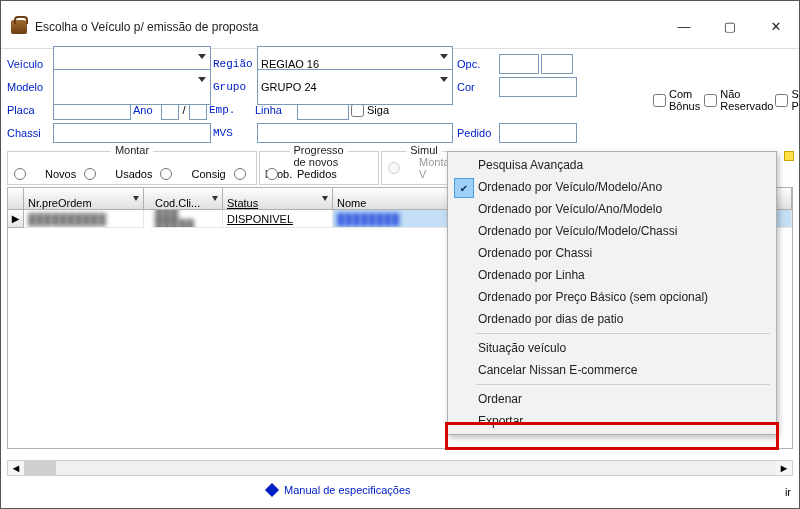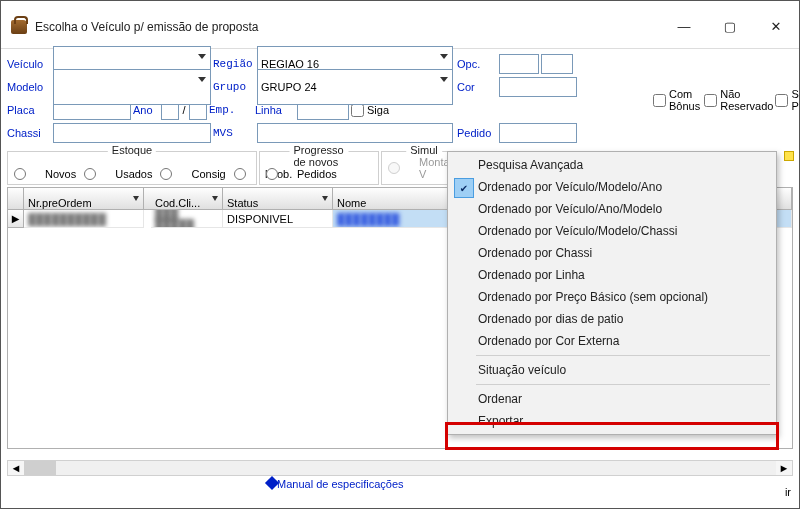--- a/index.html
+++ b/index.html
@@ -39,32 +39,32 @@
 
   .midbar-right{ flex:1; position:relative; }
 
   .grid { margin:2px 6px 0 6px; border:1px solid #b0b0b0; position:relative; height:262px;}
   .ghead{ display:flex; background:linear-gradient(#fefefe,#e0e0e0); height:22px; border-bottom:1px solid #b0b0b0;}
   .gcol{ border-right:1px solid #b0b0b0; display:flex; align-items:flex-end; padding:0 4px; font-size:11px; position:relative;}
   .gcol .arrow{ position:absolute; right:4px; top:8px; border-left:3px solid transparent; border-right:3px solid transparent; border-top:5px solid #333; }
   .gindicator{ width:16px; background:linear-gradient(#fefefe,#e0e0e0); border-right:1px solid #b0b0b0;}
   .grow{ display:flex; height:18px; }
   .gcell{ border-right:1px solid #e6e6e6; border-bottom:1px solid #e6e6e6; padding:1px 4px; font-size:11px; display:flex; align-items:center; overflow:hidden;}
-  .w16{width:16px;} .w120{width:120px;} .w72{width:72px;margin-left:7px;} .w110{width:110px;} .wrest{flex:1;}
+  .w16{width:16px;} .w120{width:120px;} .w72{width:72px;margin-left:7px;} .w110{width:110px;text-decoration:underline;} .wrest{flex:1;}
   .rowind{ width:16px; background:linear-gradient(#fefefe,#e6e6e6); border-right:1px solid #b0b0b0; border-bottom:1px solid #b0b0b0; display:flex;align-items:center;justify-content:center;font-size:10px;}
   .blur { color: transparent; text-shadow: 0 0 4px rgba(0,0,0,0.5);}
   .blur-blue { color: transparent; text-shadow: 0 0 4px rgba(30,70,220,0.8);}
   .selcell{ background:#c3def5; }
 
   .hscroll{ position:absolute; left:6px; right:6px; bottom:32px; height:16px; background:#f0f0f0; border:1px solid #d0d0d0; display:flex;}
   .hscroll .btn{ width:16px; display:flex;align-items:center;justify-content:center; background:#f6f6f6;}
   .hscroll .thumb{ width:32px; background:#cfcfcf; }
   .hscroll .track{ flex:1; }
 
-  .footer { position:absolute; bottom:6px; left:6px; right:6px; height:24px; display:flex; align-items:flex-start; gap:0; padding-left:260px;}
+  .footer { position:absolute; bottom:6px; left:6px; right:6px; height:24px; display:flex; align-items:center; gap:7px; padding-left:260px;}
   .diamond{ width:10px;height:10px; background:#0020c8; transform:rotate(45deg);}
   .flink{ color:#0020c8; }
 
   .rightgutter{ position:absolute; top:150px; right:3px; width:12px; height:300px; }
   .rightgutter .yel{ width:10px;height:10px;background:#ffe24a;border:1px solid #cca800; margin-bottom:240px;}
 
   .context-menu { position:absolute; top:150px; left:446px; width:330px; background:#f2f2f2; border:1px solid #b0b0b0; box-shadow:2px 3px 6px rgba(0,0,0,0.25); padding:2px 0; z-index:50;}
   .mitem{ height:22px; display:flex; align-items:center; padding: 0 10px 0 30px; font-size:12px; color:#222; position:relative;}
   .mitem.checked::before{ content:"✔"; position:absolute; left:6px; top:2px; width:18px; height:18px; background:#9ecff5; border:1px solid #4a9de0; display:flex;align-items:center;justify-content:center; font-size:10px; color:#0a2b66;}
   .mitem.disabled{ color:#9a9a9a; }
@@ -156,21 +156,21 @@
         </label>
     </div>
     <div class="glasses-col">
       <span class="glasses">👓</span>
     </div>
   </div>
 </div>
 
 <div class="midbar">
   <div class="groupbox gb-est">
-    <span class="legend">Estoque</span>
+    <span class="legend">Montar</span>
     <label class="radio">
         <input type="radio" name="est" style="">
         <span>Novos</span>
       </label>
     <label class="radio">
         <input type="radio" name="est" style="">
         <span>Usados</span>
       </label>
     <label class="radio">
         <input type="radio" name="est" style="">
@@ -252,22 +252,22 @@
 
 <div class="context-menu">
   <div class="mitem">Pesquisa Avançada</div>
   <div class="mitem checked">Ordenado por Veículo/Modelo/Ano</div>
   <div class="mitem">Ordenado por Veículo/Ano/Modelo</div>
   <div class="mitem">Ordenado por Veículo/Modelo/Chassi</div>
   <div class="mitem">Ordenado por Chassi</div>
   <div class="mitem">Ordenado por Linha</div>
   <div class="mitem">Ordenado por Preço Básico (sem opcional)</div>
   <div class="mitem">Ordenado por dias de patio</div>
-  <div class="mitem">Ordenado por Cor Externa</div>
   <div class="msep"></div>
   <div class="mitem">Situação veículo</div>
+  <div class="mitem">Cancelar Nissan E-commerce</div>
   <div class="msep"></div>
   <div class="mitem">Ordenar</div>
   <div class="mitem">Exportar</div>
 </div>
 
 <div class="highlight-box" style="top:421px; left:444px; width:334px; height:28px;"></div>
 <span style="position:absolute; right:8px; bottom:10px; font-size:11px;">ir</span>
 
 </body></html>

